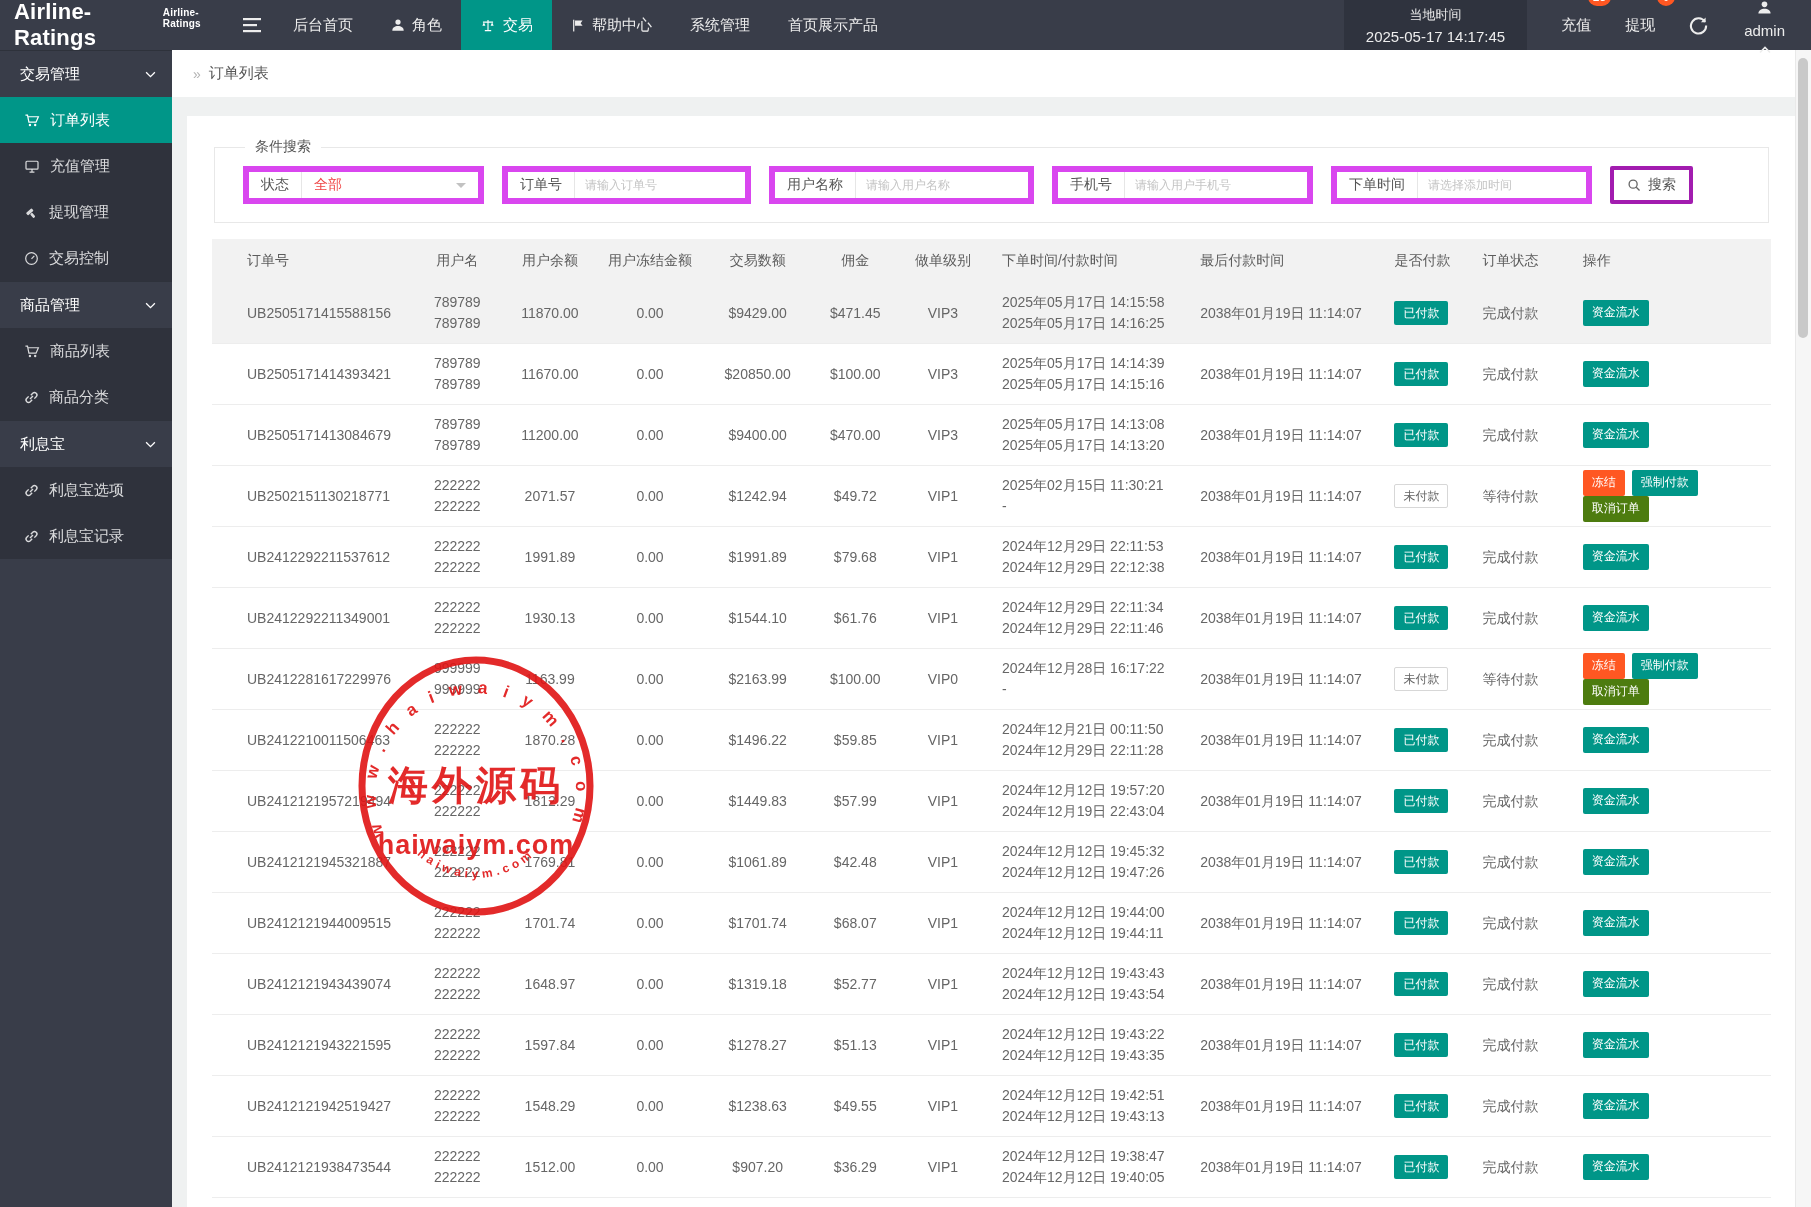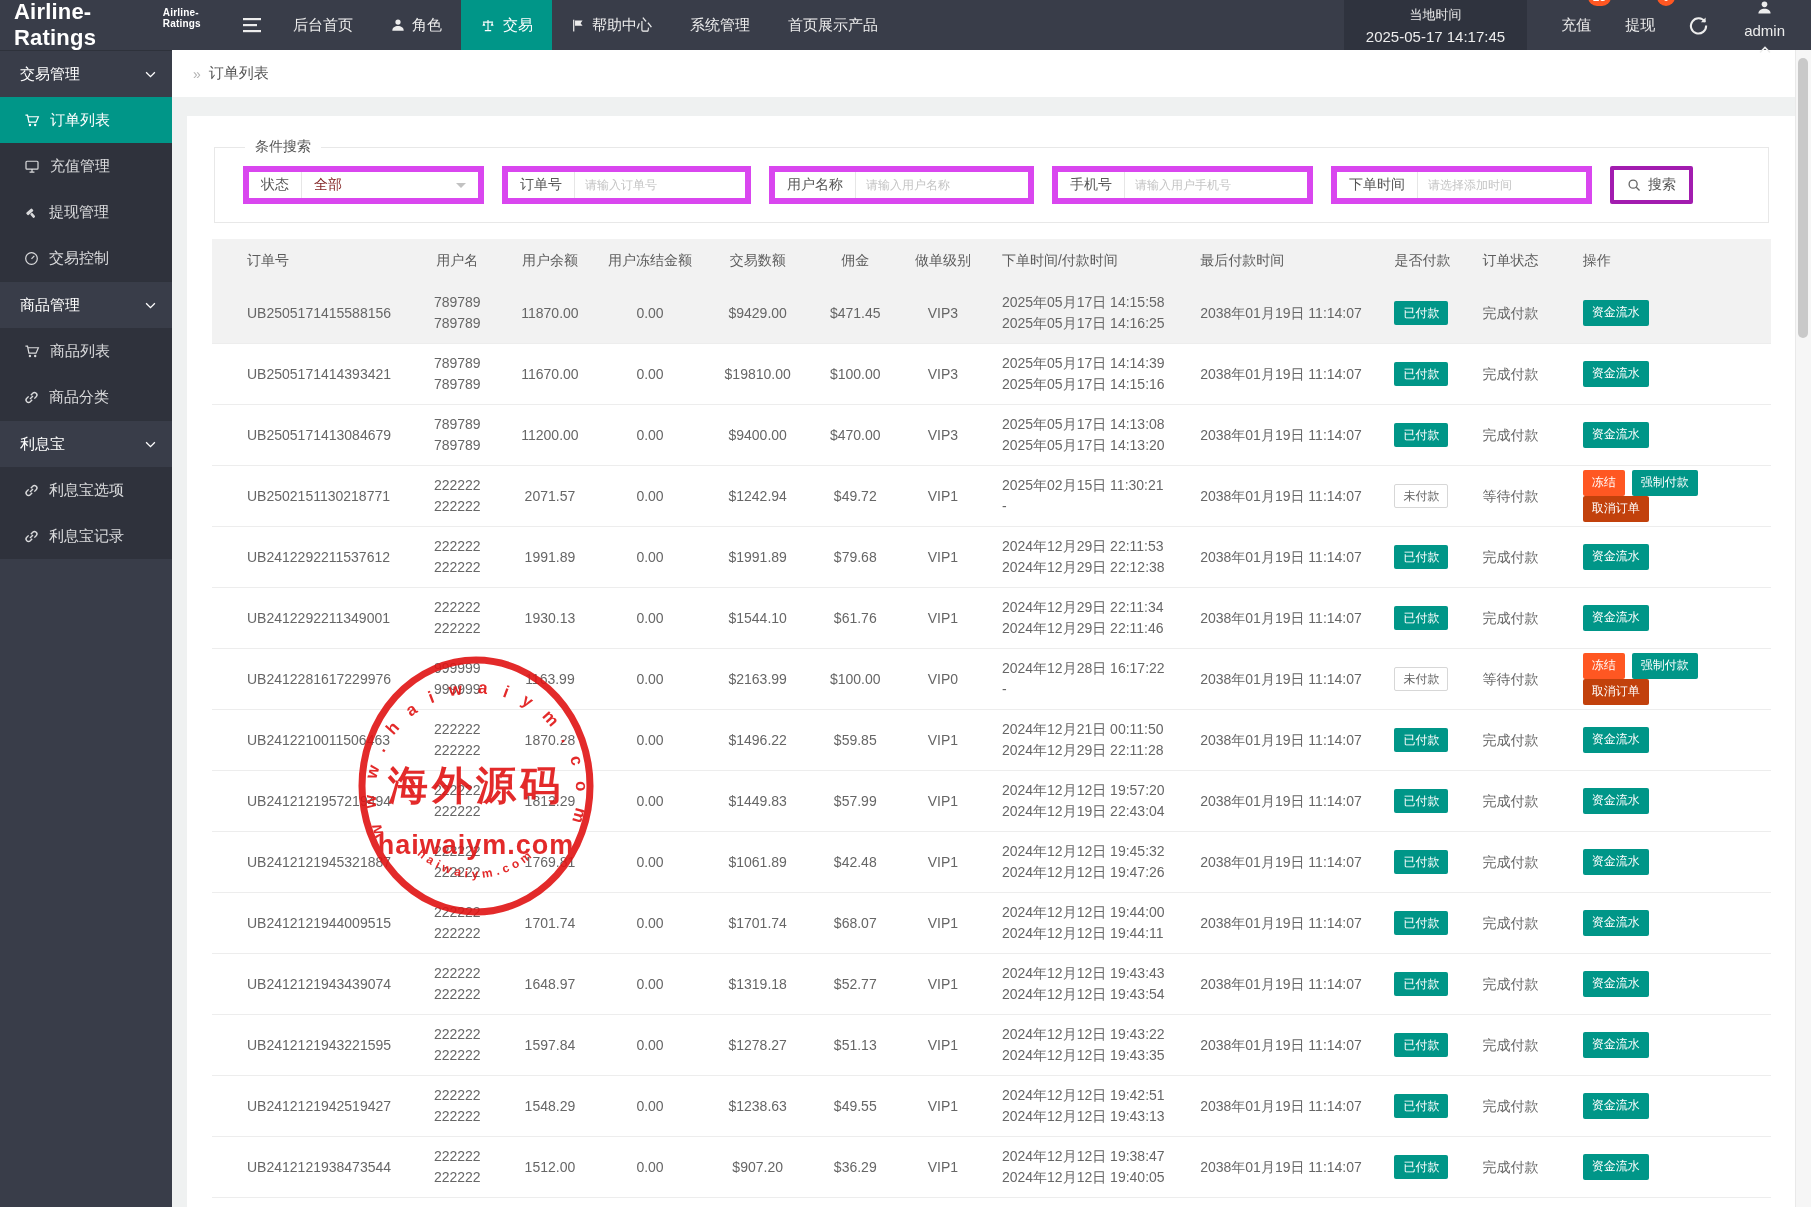--- a/index.html
+++ b/index.html
@@ -36,40 +36,40 @@
   .breadcrumb{height:47px;background:#fff;display:flex;align-items:center;padding-left:21px;font-size:15px;color:#555;gap:8px;}
   .breadcrumb .arrow{color:#b3b3b3;font-size:14px;}
   .panel{margin:19px 0 0 15px;background:#fff;padding:16px 25px 40px;min-height:1120px;box-sizing:border-box;}
   .fieldset{border:1px solid #e8e8e8;margin-top:6px;padding:0 28px 18px;}
   .fieldset legend{font-size:14px;color:#555;padding:0 10px;margin-left:2px;}
   .filters{display:flex;align-items:center;margin-top:10px;gap:18px;}
   .igroup{display:flex;height:38px;border:6px solid #d946ef;background:#fff;align-items:stretch;box-sizing:border-box;}
   .ilabel{display:flex;align-items:center;padding:0 12px;font-size:14px;color:#555;border-right:1px solid #e6e6e6;white-space:nowrap;}
   .igroup input{border:none;outline:none;padding:0 10px;font-size:12px;color:#ec4899;background:transparent;}
   .igroup input::placeholder{color:#c4c4c4;}
-  .iselect{display:flex;align-items:center;justify-content:space-between;width:152px;padding:0 12px;font-size:14px;color:#7f1d1d;cursor:pointer;}
+  .iselect{display:flex;align-items:center;justify-content:space-between;width:152px;padding:0 12px;font-size:14px;color:#ef4444;cursor:pointer;}
   .arrow-down{width:0;height:0;border:5px solid transparent;border-top-color:#c2c2c2;margin-top:6px;}
   .search-btn{height:38px;display:flex;align-items:center;gap:7px;padding:0 13px;background:#fff;border:4px solid #a21caf;border-radius:2px;font-size:14px;color:#555;cursor:pointer;box-sizing:border-box;}
   
   table{width:100%;border-collapse:collapse;table-layout:fixed;margin-top:16px;font-size:14px;color:#666;}
   thead th{background:#f2f2f2;height:42px;font-weight:normal;color:#5c5c5c;text-align:center;overflow:hidden;white-space:nowrap;}
   tbody td{height:58px;border-bottom:1px solid #ededed;text-align:center;line-height:21px;overflow:hidden;}
   tbody tr.highlight{background:#f2f2f2;}
   th.al,td.al{text-align:left;}
   .pl-big{padding-left:35px;}
   .pl-md{padding-left:14px;}
   .pl-sm{padding-left:12px;}
   .tag{display:inline-block;padding:6px 9px;border-radius:2px;font-size:12px;line-height:1;color:#fff;}
   .tag-paid{background:#009688;}
   .tag-unpaid{background:#fff;border:1px solid #d7d7d7;color:#666;padding:5px 8px;}
   .abtn{display:inline-block;padding:7px 9px;border-radius:2px;font-size:12px;color:#fff;margin-right:7px;cursor:pointer;line-height:1;white-space:nowrap;font-family:Liberation Mono, monospace;}
   .btn-flow{background:#009688;}
   .btn-freeze{background:#ff5722;}
   .btn-force{background:#009688;}
-  .btn-cancel{background:#c2410c;}
+  .btn-cancel{background:#4d7c0f;}
   
   .scrollbar{position:absolute;top:50px;right:0;bottom:0;width:15px;background:#f6f6f6;border-left:1px solid #e9e9e9;z-index:20;}
   .scroll-thumb{position:absolute;top:8px;left:2px;width:10px;height:280px;border-radius:5px;background:#c9c9c9;}
   
   .stamp{position:absolute;left:352px;top:652px;width:248px;height:268px;opacity:.9;pointer-events:none;z-index:8;}
 </style>
 </head>
 <body>
 
 <div class="navbar">
@@ -355,21 +355,21 @@
             <td class="al pl-sm"><span class="abtn btn-flow">资金流水</span></td>
           </tr>
           <tr>
             <td class="al pl-big">UB2505171414393421</td>
             <td>
               <div>789789</div>
               <div>789789</div>
             </td>
             <td>11670.00</td>
             <td>0.00</td>
-            <td>$19810.00</td>
+            <td>$20850.00</td>
             <td>$100.00</td>
             <td>VIP3</td>
             <td class="al pl-md">
               <div>2025年05月17日 14:14:39</div>
               <div>2025年05月17日 14:15:16</div>
             </td>
             <td class="al pl-md">2038年01月19日 11:14:07</td>
             <td class="al pl-sm"><span class="tag tag-paid">已付款</span></td>
             <td class="al pl-sm">完成付款</td>
             <td class="al pl-sm"><span class="abtn btn-flow">资金流水</span></td>

